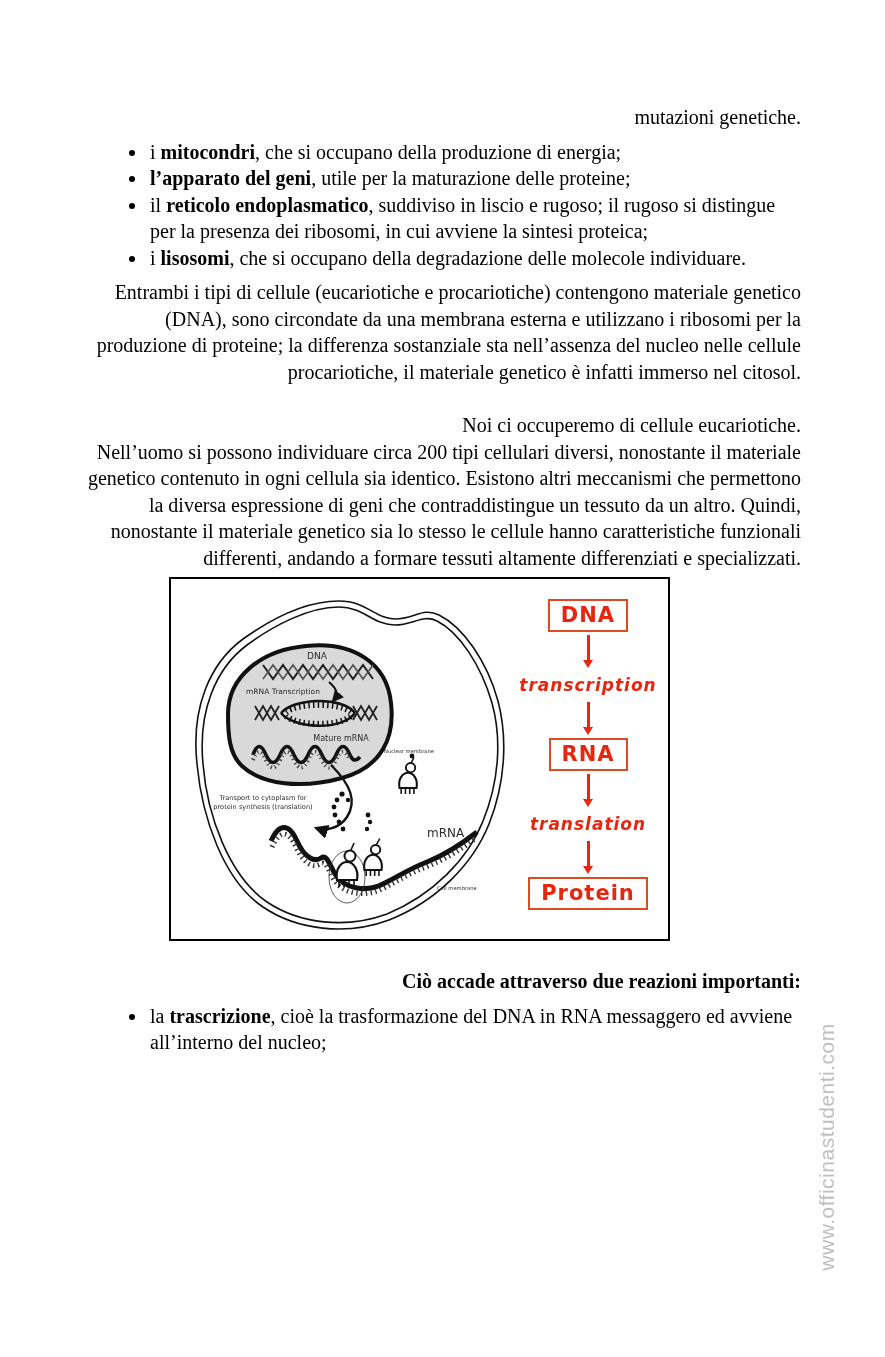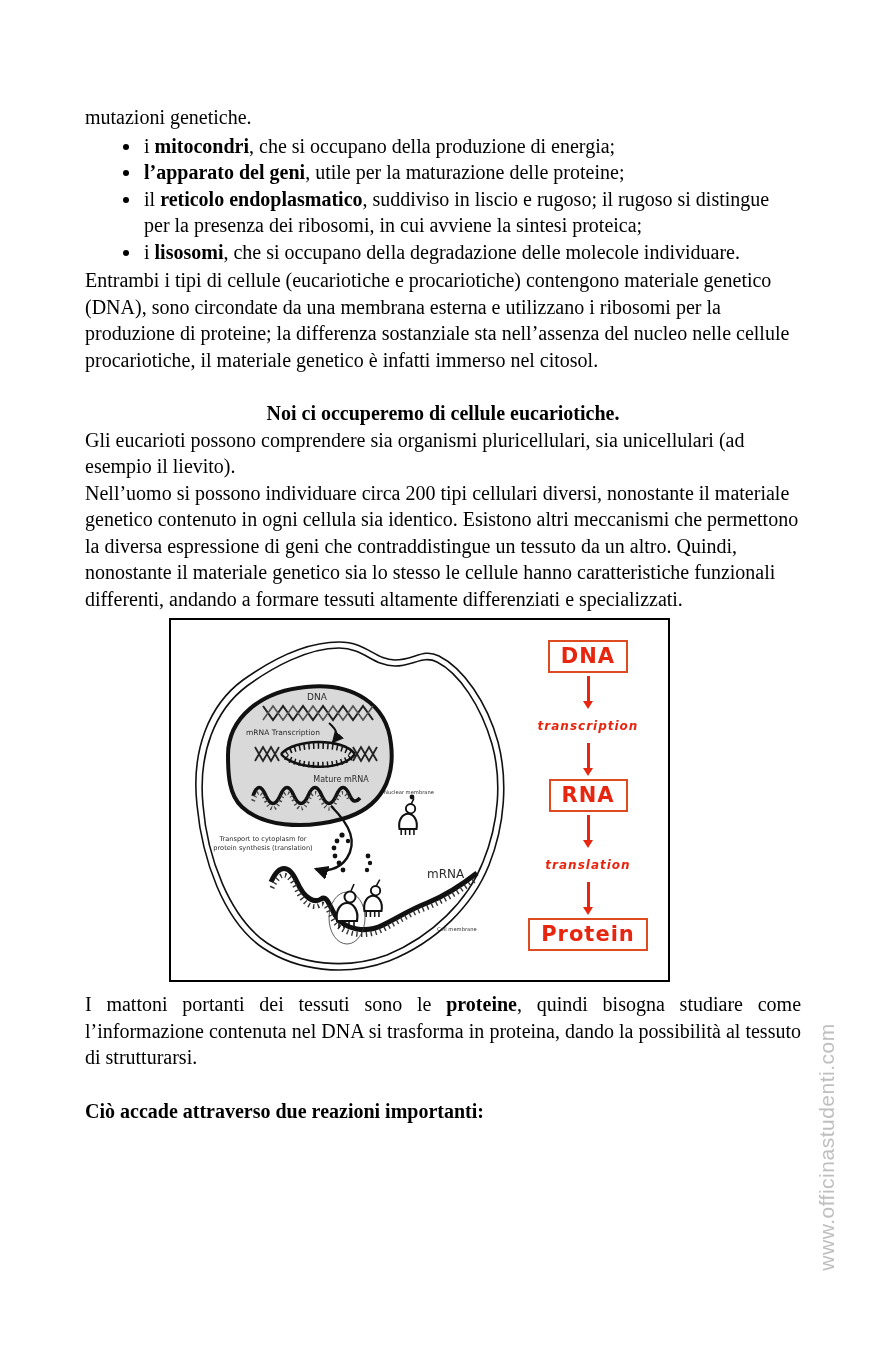--- a/index.html
+++ b/index.html
@@ -1,40 +1,40 @@
 <!DOCTYPE html>
 <html><head>
 <meta charset="utf-8">
 <style>
   html,body{margin:0;padding:0;background:#ffffff;}
   .page{position:relative;width:885px;height:1357px;background:#ffffff;overflow:hidden;}
 
   .doc{position:absolute;left:85px;top:104px;width:716px;
        font-family:"Liberation Serif",serif;font-size:20px;line-height:26.5px;color:#000;}
-  .doc p{margin:0;}
-  .doc ul{margin:2px;padding-left:55px;}
+  .doc p{margin:0;text-align:right;}
+  .doc ul{margin:8px;padding-left:55px;}
   .doc li{padding-left:2px;}
-  .heading{font-weight:bold;text-align:center;margin-top:27px !important;}
+  .heading{font-weight:normal;text-align:center;margin-top:27px !important;}
   .gap-top{margin-top:27px !important;font-weight:bold;}
   .justify{text-align:justify;}
 
   .figure{position:relative;width:497px;height:360px;border:2px solid #000;
           margin:6px 0 9px 84px;background:#fff;}
   .figure svg{position:absolute;left:0;top:0;}
   .cell-label{font-family:"DejaVu Sans",sans-serif;fill:#2b2b2b;}
 
   .flow{position:absolute;top:20px;right:10px;width:140px;display:flex;flex-direction:column;
         align-items:center;font-family:"DejaVu Sans",sans-serif;}
   .fbox{border:2px solid #de4b20;color:#e8250e;font-weight:bold;font-size:21px;
         letter-spacing:1px;padding:1px 11px;background:#fff;white-space:nowrap;}
   .farrow{display:flex;flex-direction:column;align-items:center;margin:3px 0;}
   .farrow .stem{width:3px;height:25px;background:#e8250e;}
   .farrow .head{width:0;height:0;border-left:5px solid transparent;border-right:5px solid transparent;
         border-top:8px solid #e8250e;}
-  .flabel{color:#e8250e;font-style:italic;font-weight:bold;font-size:12px;margin:1px 0;
+  .flabel{color:#e8250e;font-style:italic;font-weight:bold;font-size:17px;margin:1px 0;
         letter-spacing:1px;}
 
   .watermark{position:absolute;left:677px;top:1135px;width:300px;text-align:center;
         transform:rotate(-90deg);font-family:"Liberation Sans",sans-serif;
         font-size:21px;color:#bfbfbf;letter-spacing:0.5px;white-space:nowrap;}
 </style>
 </head>
 <body>
 
 <div class="page">
@@ -47,21 +47,20 @@
       <li><span>i </span><b>mitocondri</b><span>, che si occupano della produzione di energia;</span></li>
       <li><b>l’apparato del geni</b><span>, utile per la maturazione delle proteine;</span></li>
       <li><span>il </span><b>reticolo endoplasmatico</b><span>, suddiviso in liscio e rugoso; il rugoso si distingue per la presenza dei ribosomi, in cui avviene la sintesi proteica;</span></li>
       <li><span>i </span><b>lisosomi</b><span>, che si occupano della degradazione delle molecole individuare.</span></li>
     </ul>
 
     <p><span>Entrambi i tipi di cellule (eucariotiche e procariotiche) contengono materiale genetico (DNA), sono circondate da una membrana esterna e utilizzano i ribosomi per la produzione di proteine; la differenza sostanziale sta nell’assenza del nucleo nelle cellule procariotiche, il materiale genetico è infatti immerso nel citosol.</span></p>
 
     <p class="heading">Noi ci occuperemo di cellule eucariotiche.</p>
 
-    <p><span>Gli eucarioti possono comprendere sia organismi pluricellulari, sia unicellulari (ad esempio il lievito).</span></p>
     <p><span>Nell’uomo si possono individuare circa 200 tipi cellulari diversi, nonostante il materiale genetico contenuto in ogni cellula sia identico. Esistono altri meccanismi che permettono la diversa espressione di geni che contraddistingue un tessuto da un altro. Quindi, nonostante il materiale genetico sia lo stesso le cellule hanno caratteristiche funzionali differenti, andando a formare tessuti altamente differenziati e specializzati.</span></p>
 
     <div class="figure">
       <svg width="497" height="360" viewBox="0 0 497 360">
         <defs>
           <marker id="ah" markerWidth="8" markerHeight="8" refX="5" refY="3" orient="auto">
             <path d="M0,0 L6,3 L0,6 Z" fill="#111"></path>
           </marker>
         </defs>
 
@@ -153,22 +152,24 @@
           </div>
         <div class="flabel">translation</div>
         <div class="farrow">
             <div class="stem"></div>
             <div class="head"></div>
           </div>
         <div class="fbox">Protein</div>
       </div>
     </div>
 
-    <p class="justify"><span>I mattoni portanti dei tessuti sono le </span><b>proteine</b><span>, quindi bisogna studiare come l’informazione contenuta nel DNA si trasforma in proteina, dando la possibilità al tessuto di strutturarsi.</span></p>
 
     <p class="gap-top"><span>Ciò accade attraverso due reazioni importanti:</span></p>
 
+    <ul>
+      <li><span>la </span><b>trascrizione</b><span>, cioè la trasformazione del DNA in RNA messaggero ed avviene all’interno del nucleo;</span></li>
+    </ul>
 
   </div>
 
   <div class="watermark">www.officinastudenti.com</div>
 
 </div>
 
 </body></html>

